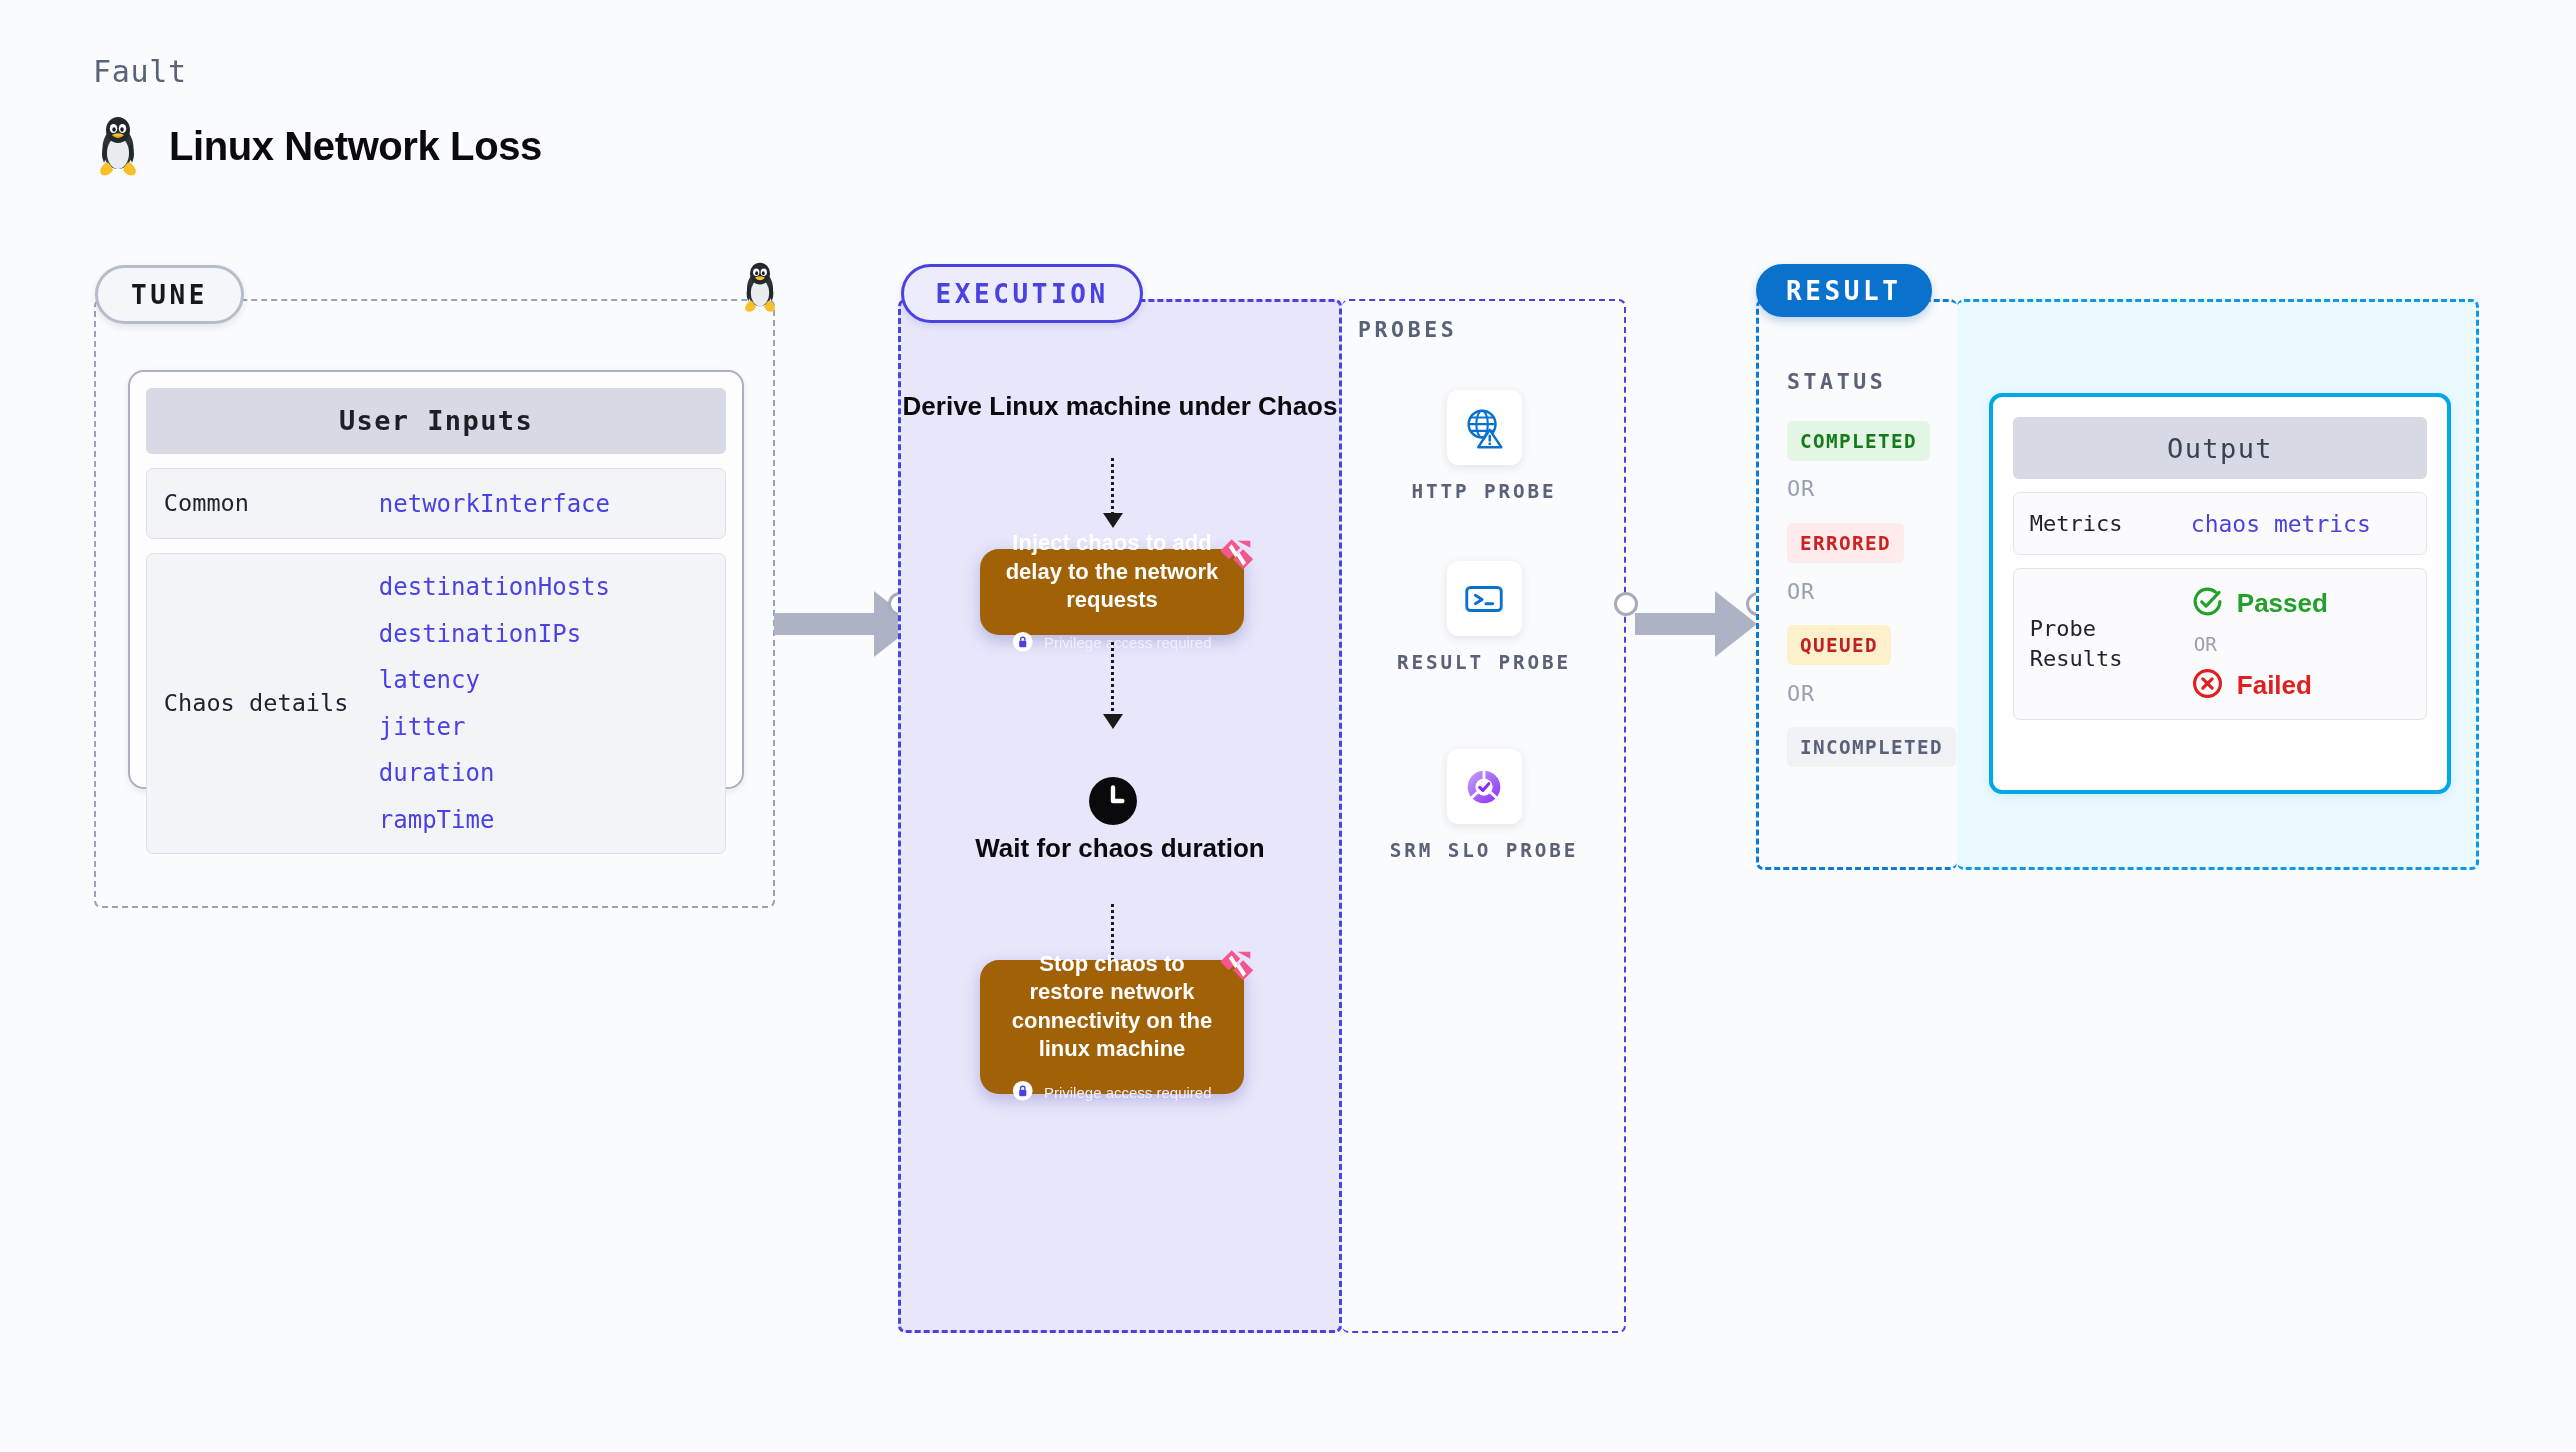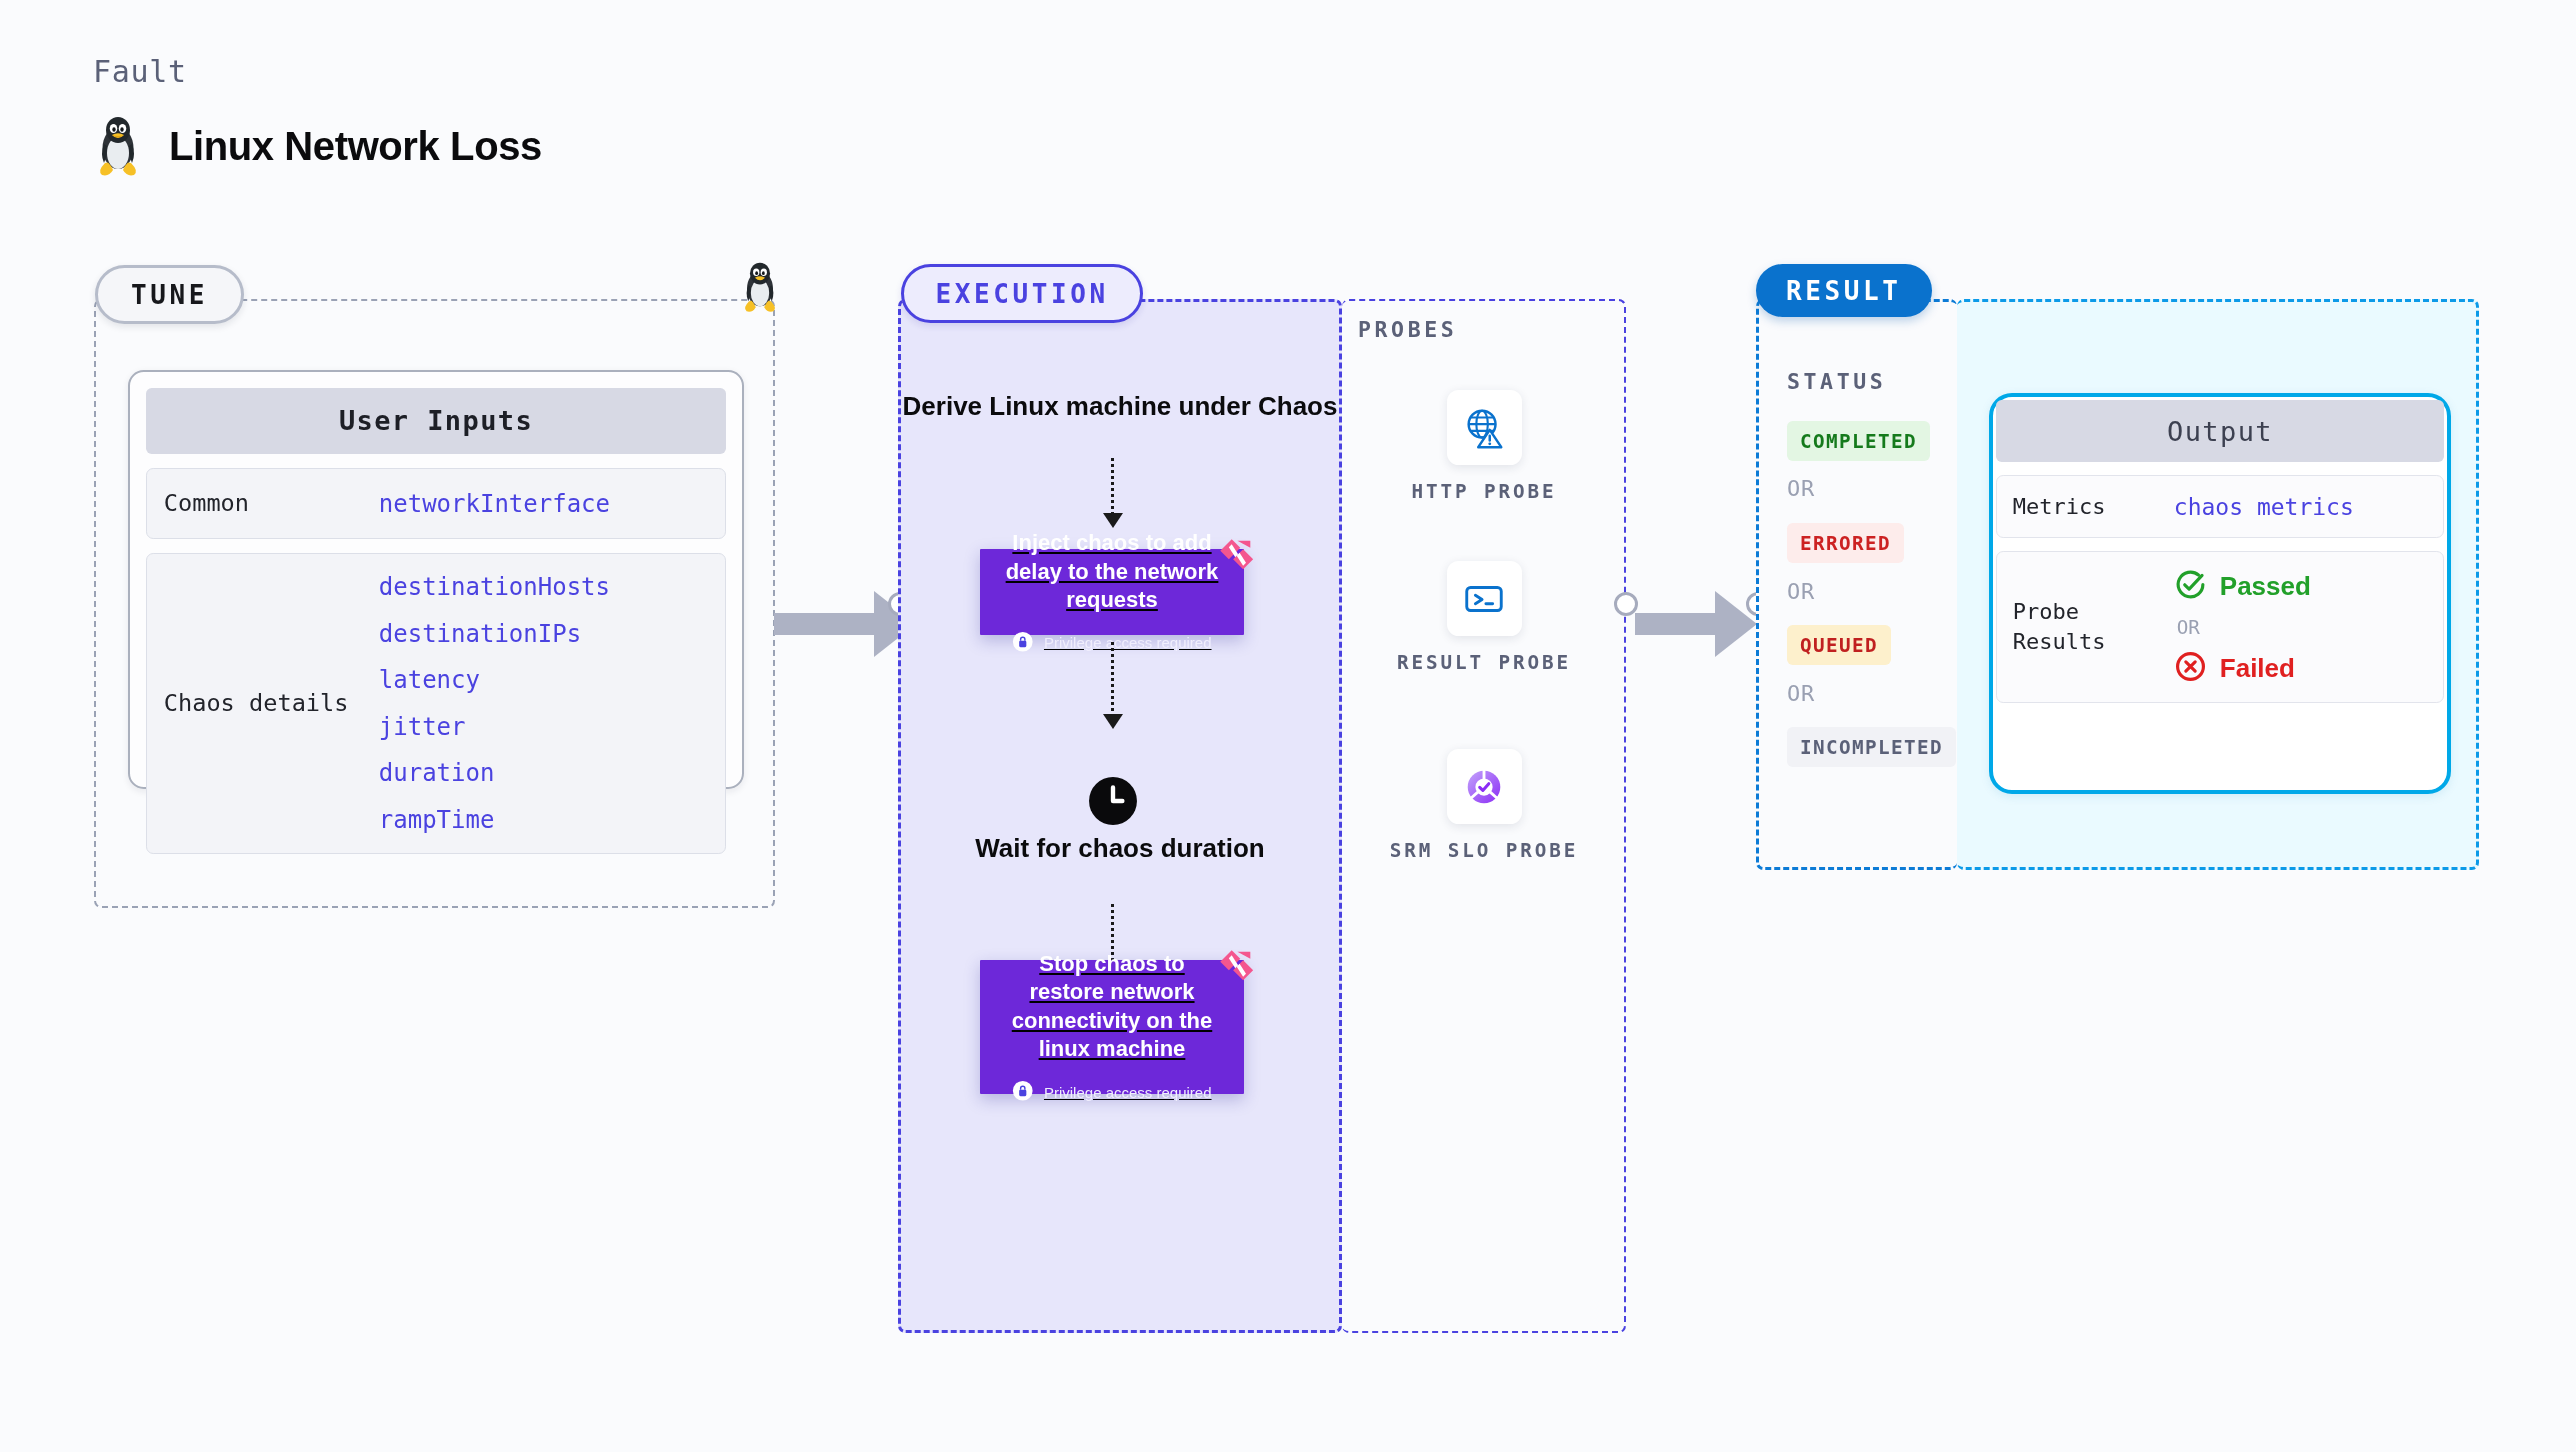--- a/index.html
+++ b/index.html
@@ -101,24 +101,24 @@
   }
   .dotted-conn{
     position:absolute;width:0;border-left:3.6px dotted #1a1a1a;
   }
   .dotted-head{
     position:absolute;width:0;height:0;
     border-left:10px solid transparent;border-right:10px solid transparent;
     border-top:15.8px solid #1a1a1a;
   }
   .chaos-card{
-    position:absolute;background:#6d28d9;border-radius:1px;
+    position:absolute;background:#a16207;border-radius:19px;
     box-shadow:0 5.7px 15.8px rgba(45,40,150,.25);
     display:flex;flex-direction:column;align-items:center;justify-content:center;
-    box-sizing:border-box;padding:18.6px 21.5px;text-decoration:underline;
+    box-sizing:border-box;padding:18.6px 21.5px;
   }
   .chaos-card .ctext{
     font-family:"Liberation Sans", sans-serif;
     font-size:22px;font-weight:700;color:#ffffff;text-align:center;line-height:1.3;
   }
   .priv-row{display:flex;align-items:center;gap:10px;margin-top:15.8px;}
   .priv-row .plabel{
     font-family:"Liberation Sans", sans-serif;font-size:15px;color:#f0eefd;font-weight:400;
   }
   .harness-mark{position:absolute;right:-11.5px;top:-14.3px;width:40px;height:40px;}
@@ -157,22 +157,22 @@
   .status-badge{
     position:absolute;left:1787px;border-radius:5.7px;padding:8.6px 13px;
     font-size:19.3px;font-weight:700;letter-spacing:1.4px;text-align:center;
   }
   .status-or{
     position:absolute;left:1787px;font-size:22px;color:#9aa0b2;letter-spacing:0.7px;
   }
 
   #output-card{
     left:1989px;top:393px;width:462px;height:401px;
-    background:#ffffff;border:4.3px solid #00a8e8;border-radius:23px;
-    box-sizing:border-box;padding:3px;
+    background:#ffffff;border:4.3px solid #00a8e8;border-radius:13px;
+    box-sizing:border-box;padding:20px;
     box-shadow:0 2.9px 10px rgba(0,120,180,.10);
   }
   #output-header{
     background:#d7d9e4;border-radius:5.7px;height:62px;
     display:flex;align-items:center;justify-content:center;
     font-size:27px;color:#3c4050;letter-spacing:1.4px;
   }
   .out-group{
     margin-top:13px;background:#fbfbfd;border:1.4px solid #e2e4ec;border-radius:7.2px;
     display:flex;align-items:center;padding:15.8px 7.2px 15.8px 15.8px;box-sizing:border-box;

